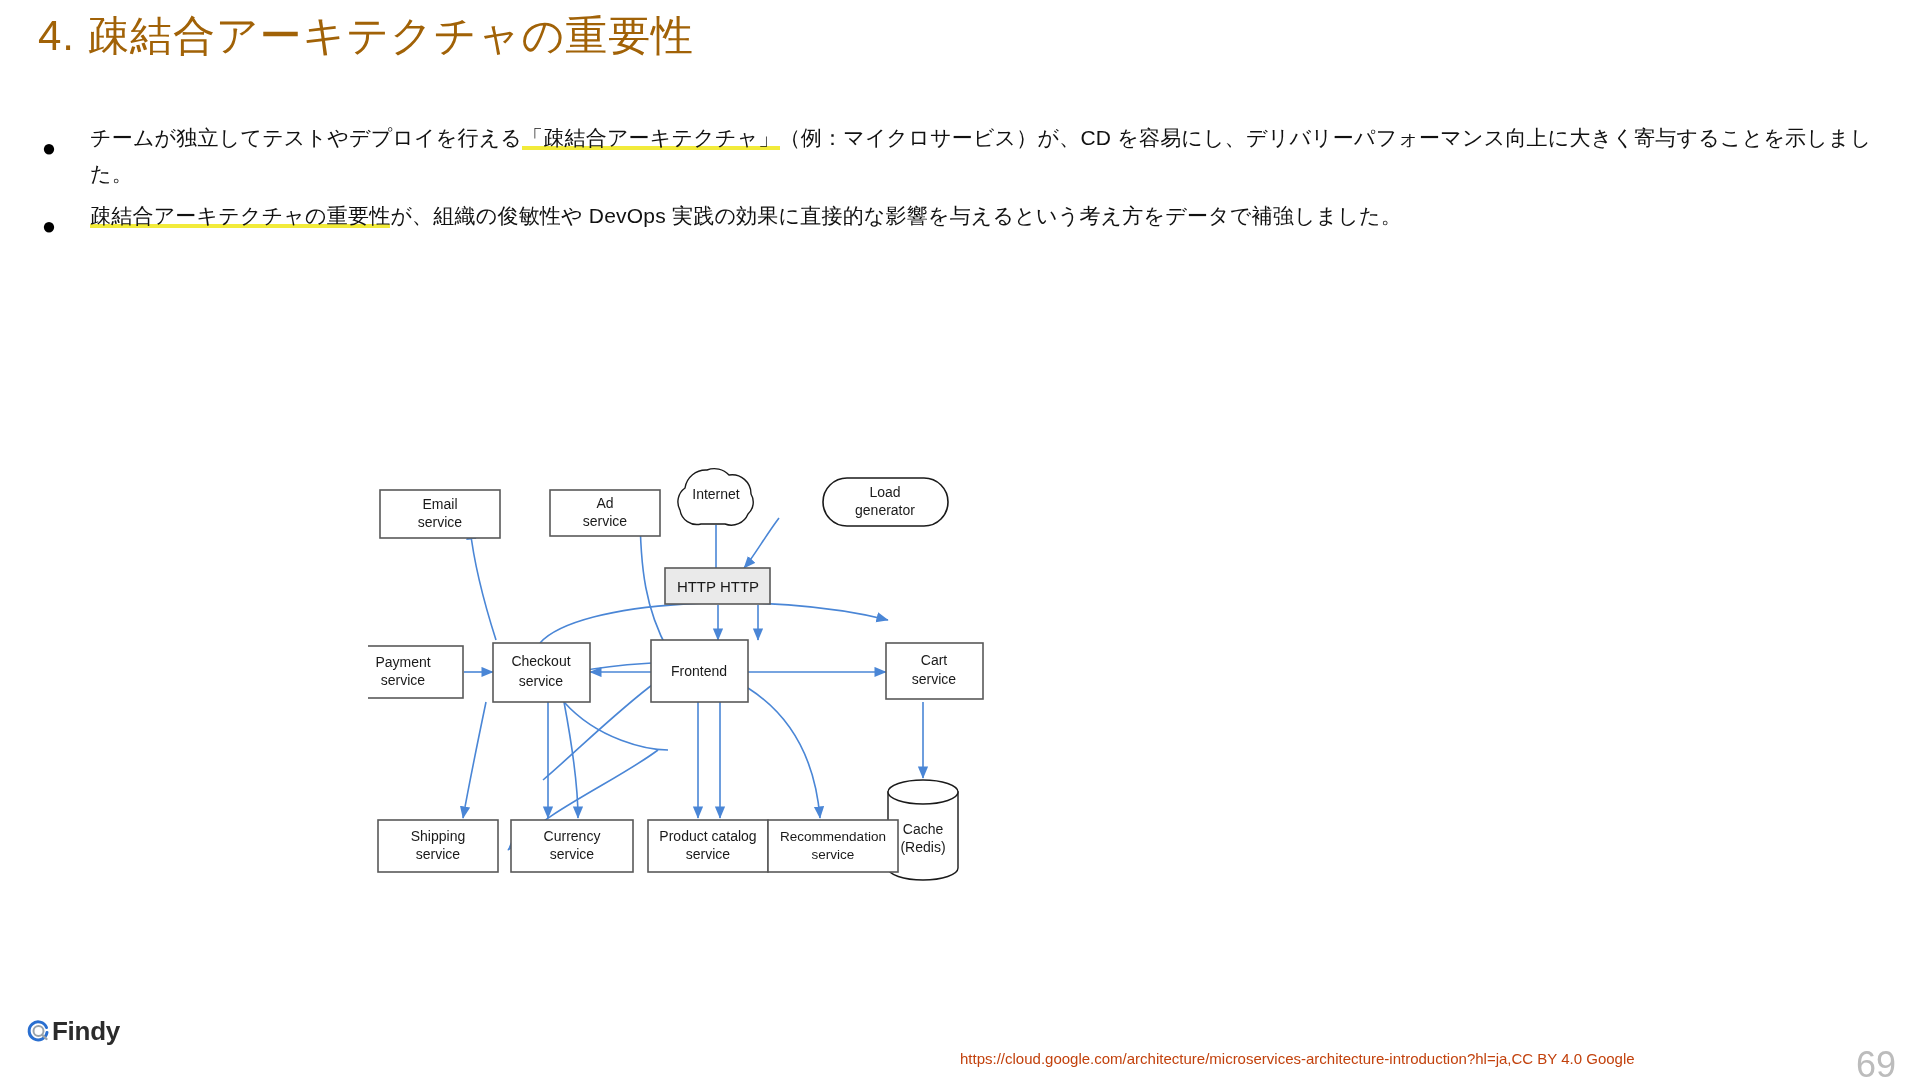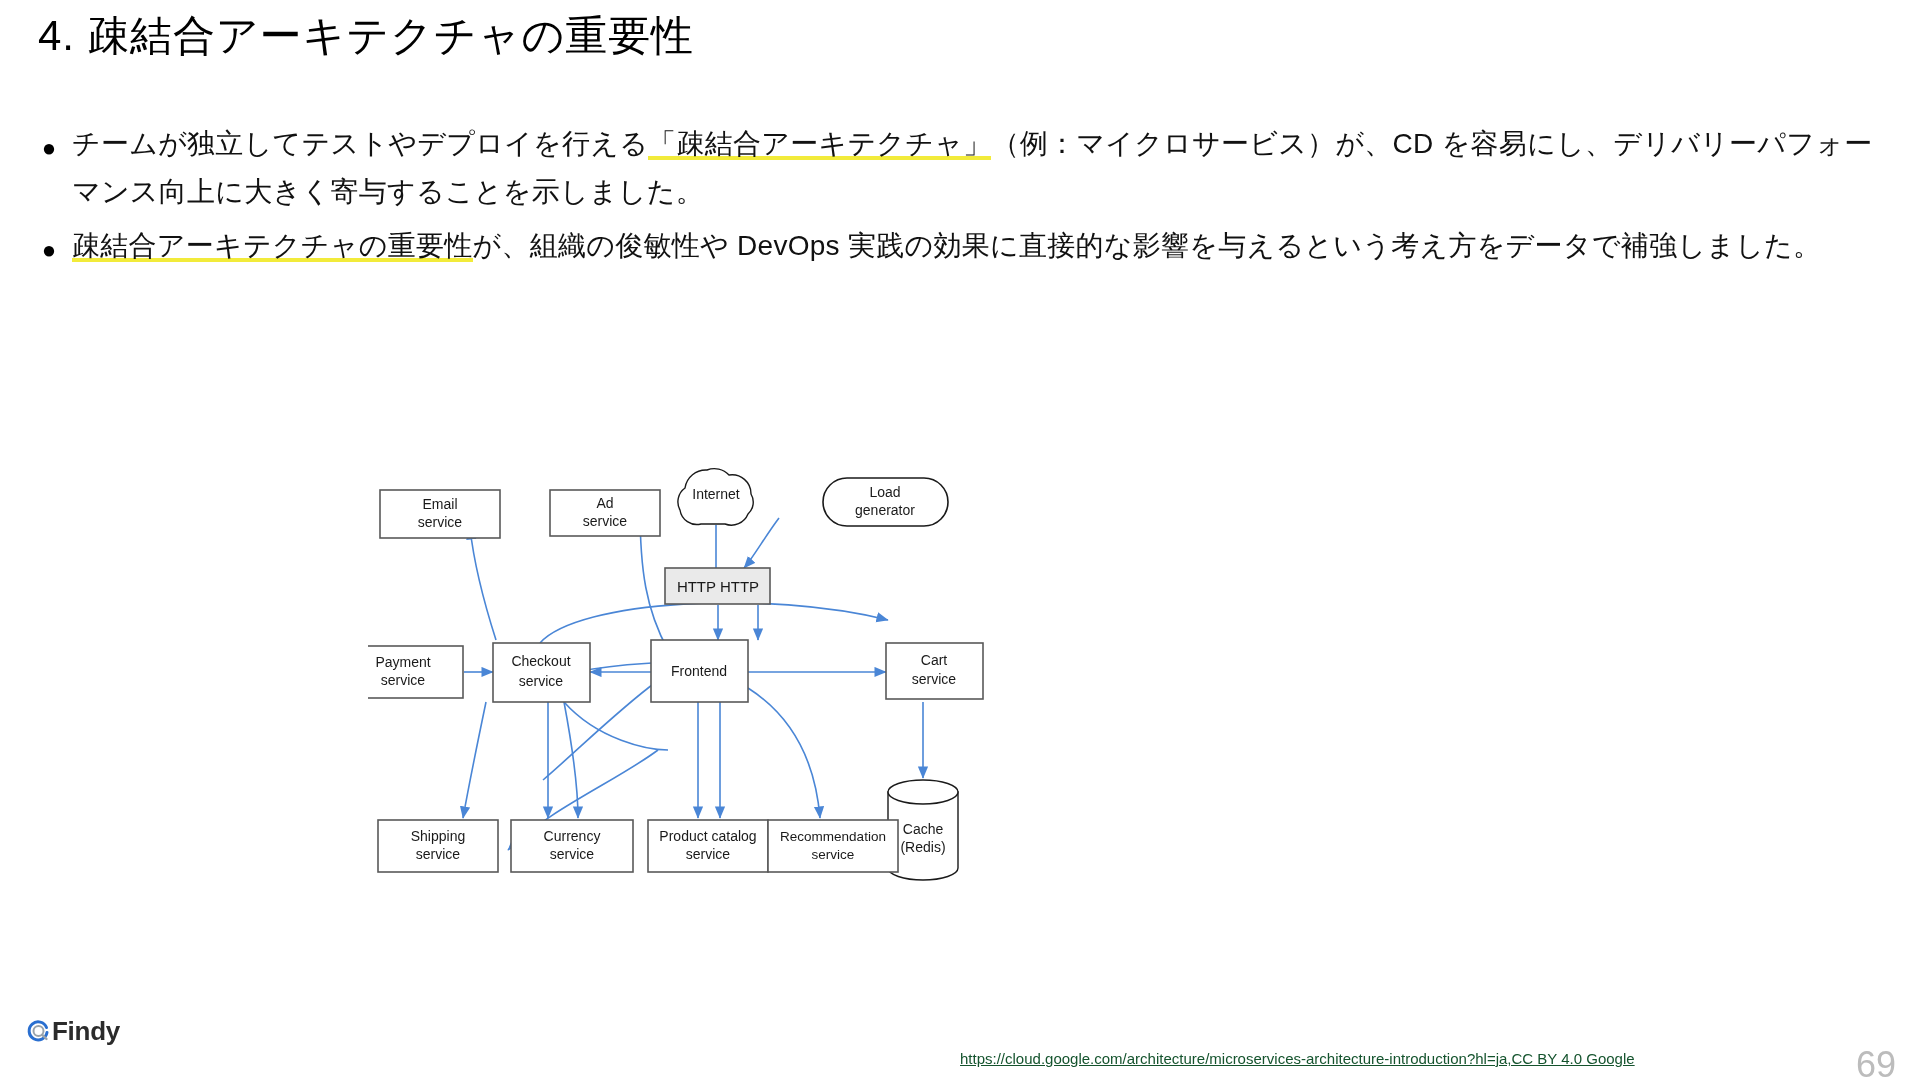--- a/index.html
+++ b/index.html
@@ -9,43 +9,44 @@
     font-family:"Liberation Sans","DejaVu Sans",sans-serif;
     overflow:hidden;
     position:relative;
   }
   #slide{position:absolute;inset:0;width:1920px;height:1080px;background:#fff;}
 
   
   .slide-title{
     position:absolute;left:38px;top:10px;
     font-size:42px;line-height:1.25;
-    color:#000000;
+    color:#a16207;
     letter-spacing:.02em;
     white-space:nowrap;
     font-weight:400;
   }
 
   
   .body-block{position:absolute;left:40px;top:120px;width:1860px;}
   .bullet-row{display:flex;align-items:flex-start;margin-bottom:6px;}
   .bullet-dot{
     flex:0 0 auto;
     font-size:24px;line-height:1;
     color:#000;
     margin-right:14px;
     margin-top:16px;
     width:18px;text-align:center;
   }
   .bullet-text{
     flex:1 1 auto;
-    font-size:28px;
+    font-size:21px;
     line-height:1.72;
     color:#111;
     letter-spacing:.01em;
+    margin-left:18px;
   }
   .hl{
     background:linear-gradient(to top,#f2eb3a 4px,rgba(0,0,0,0) 4px);
     padding-bottom:1px;
   }
 
   
   .diagram{position:absolute;left:368px;top:450px;width:1000px;height:460px;}
   .diagram svg{display:block;}
 
@@ -54,23 +55,22 @@
     position:absolute;left:26px;top:1018px;
     display:flex;align-items:center;
   }
   .logo-mark{width:26px;height:26px;position:relative;flex:0 0 auto;}
   .logo-text{
     font-size:26px;font-weight:bold;color:#2b2b2b;letter-spacing:-.01em;
     line-height:1;
   }
   .source-url{
     position:absolute;left:960px;top:1050px;width:720px;
-    font-size:15px;color:#14532d;text-align:left;
+    font-size:15px;color:#c2410c;text-align:left;
     white-space:nowrap;
-    text-decoration:underline;
   }
   .page-num{
     position:absolute;right:24px;top:1044px;
     font-size:36px;color:#bcbcbc;
   }
 </style>
 </head>
 <body>
 
 <div id="slide">

